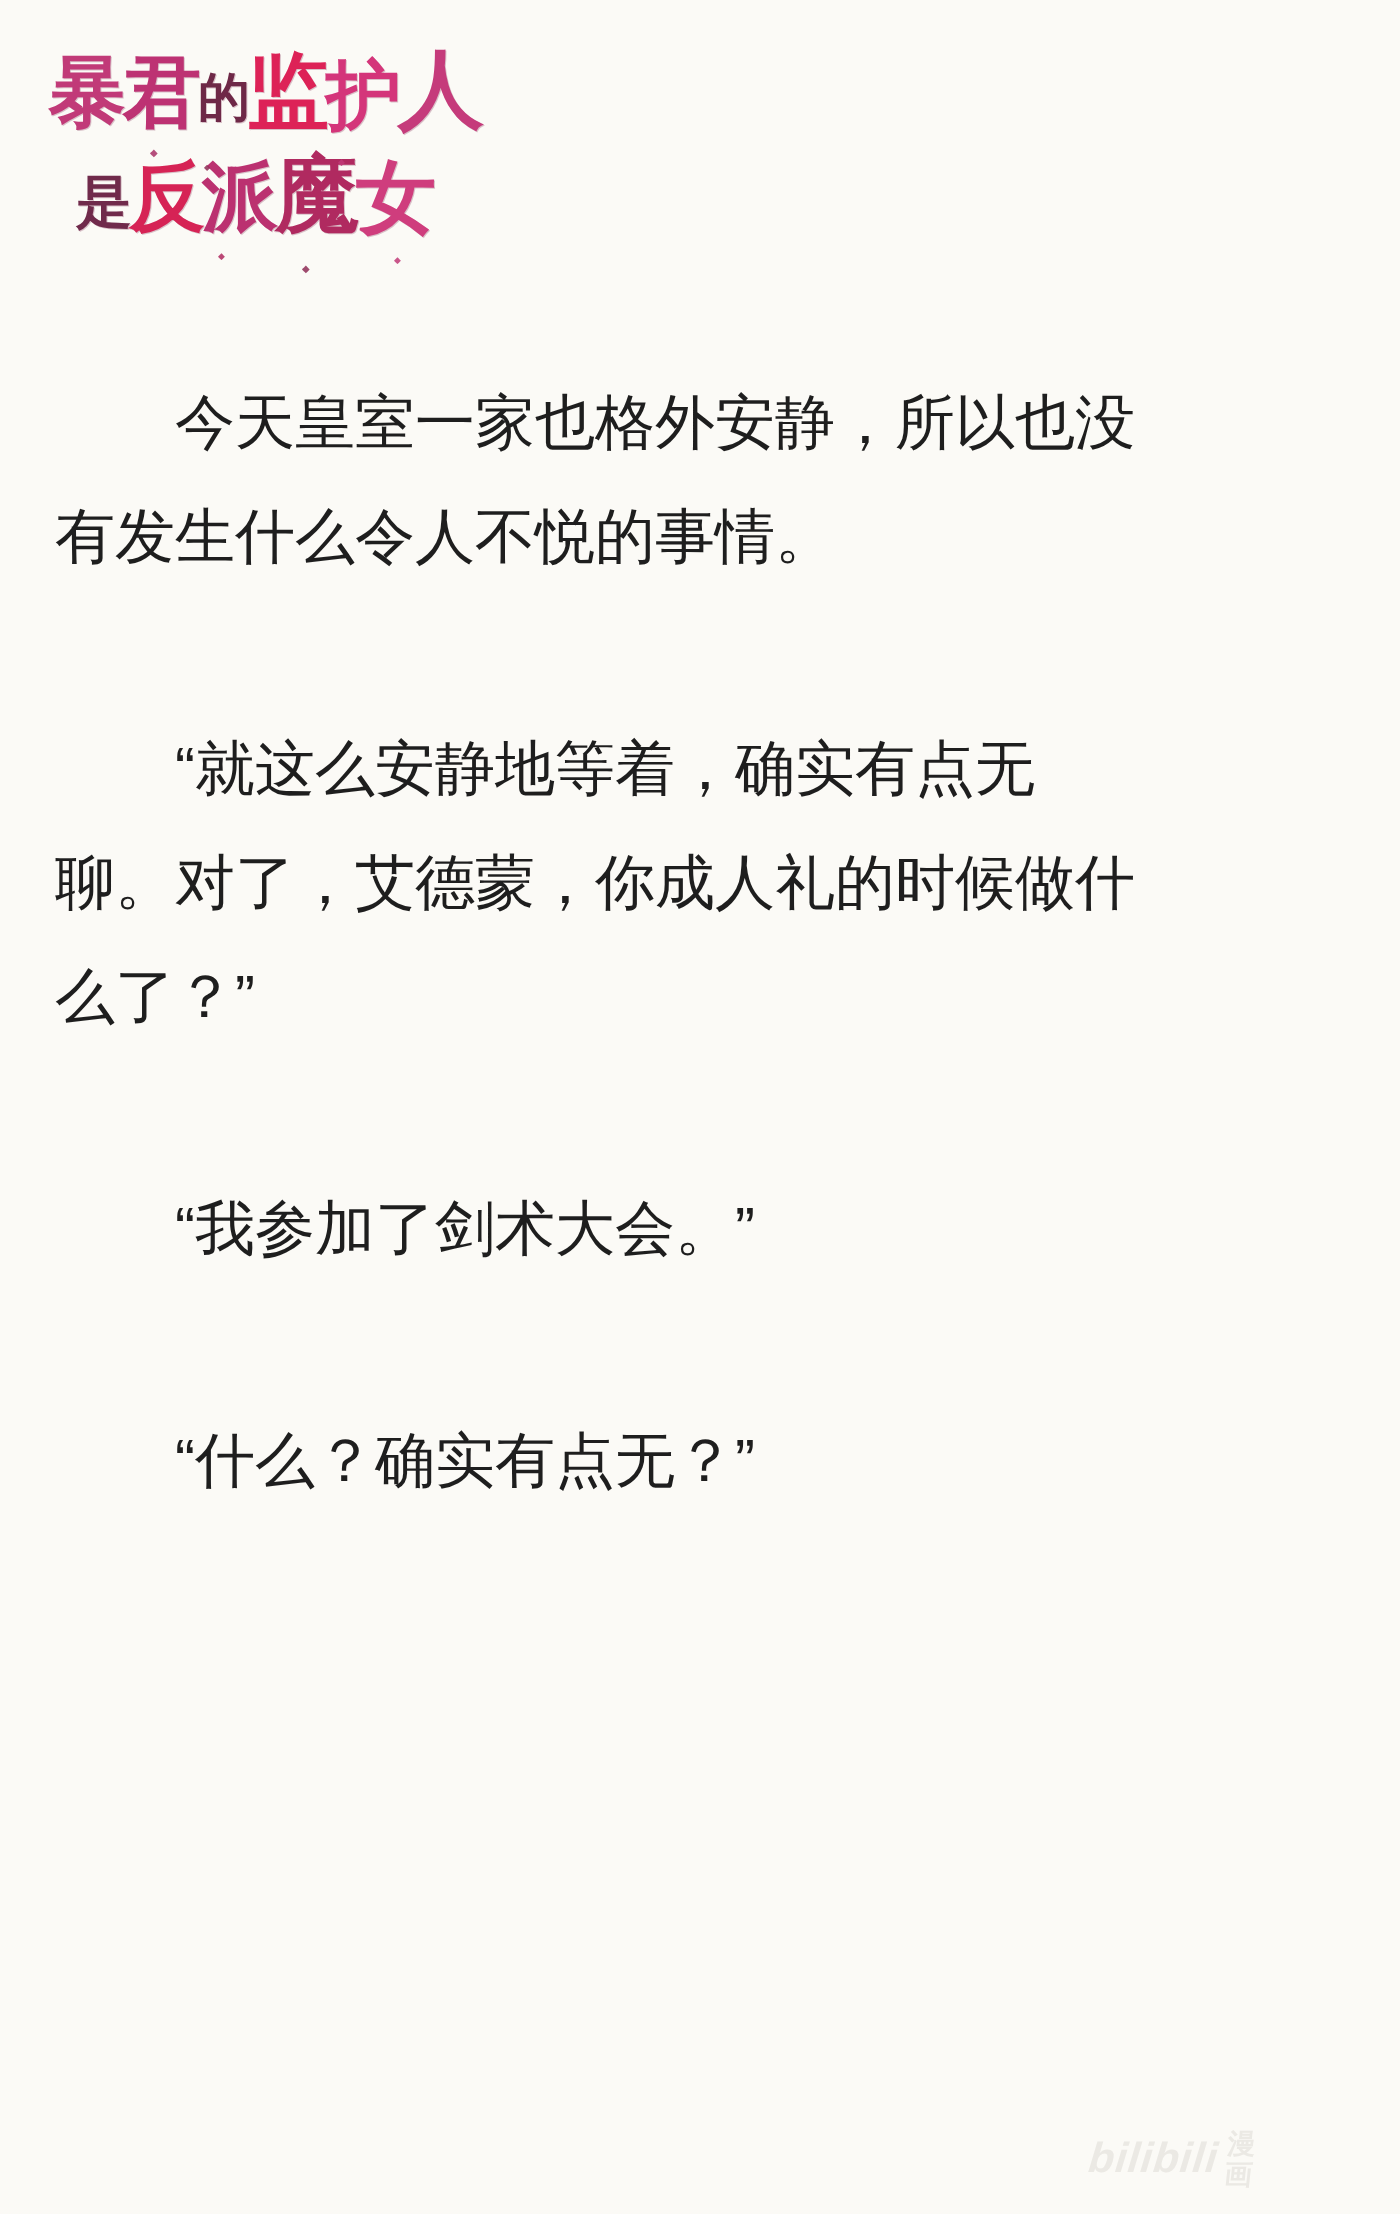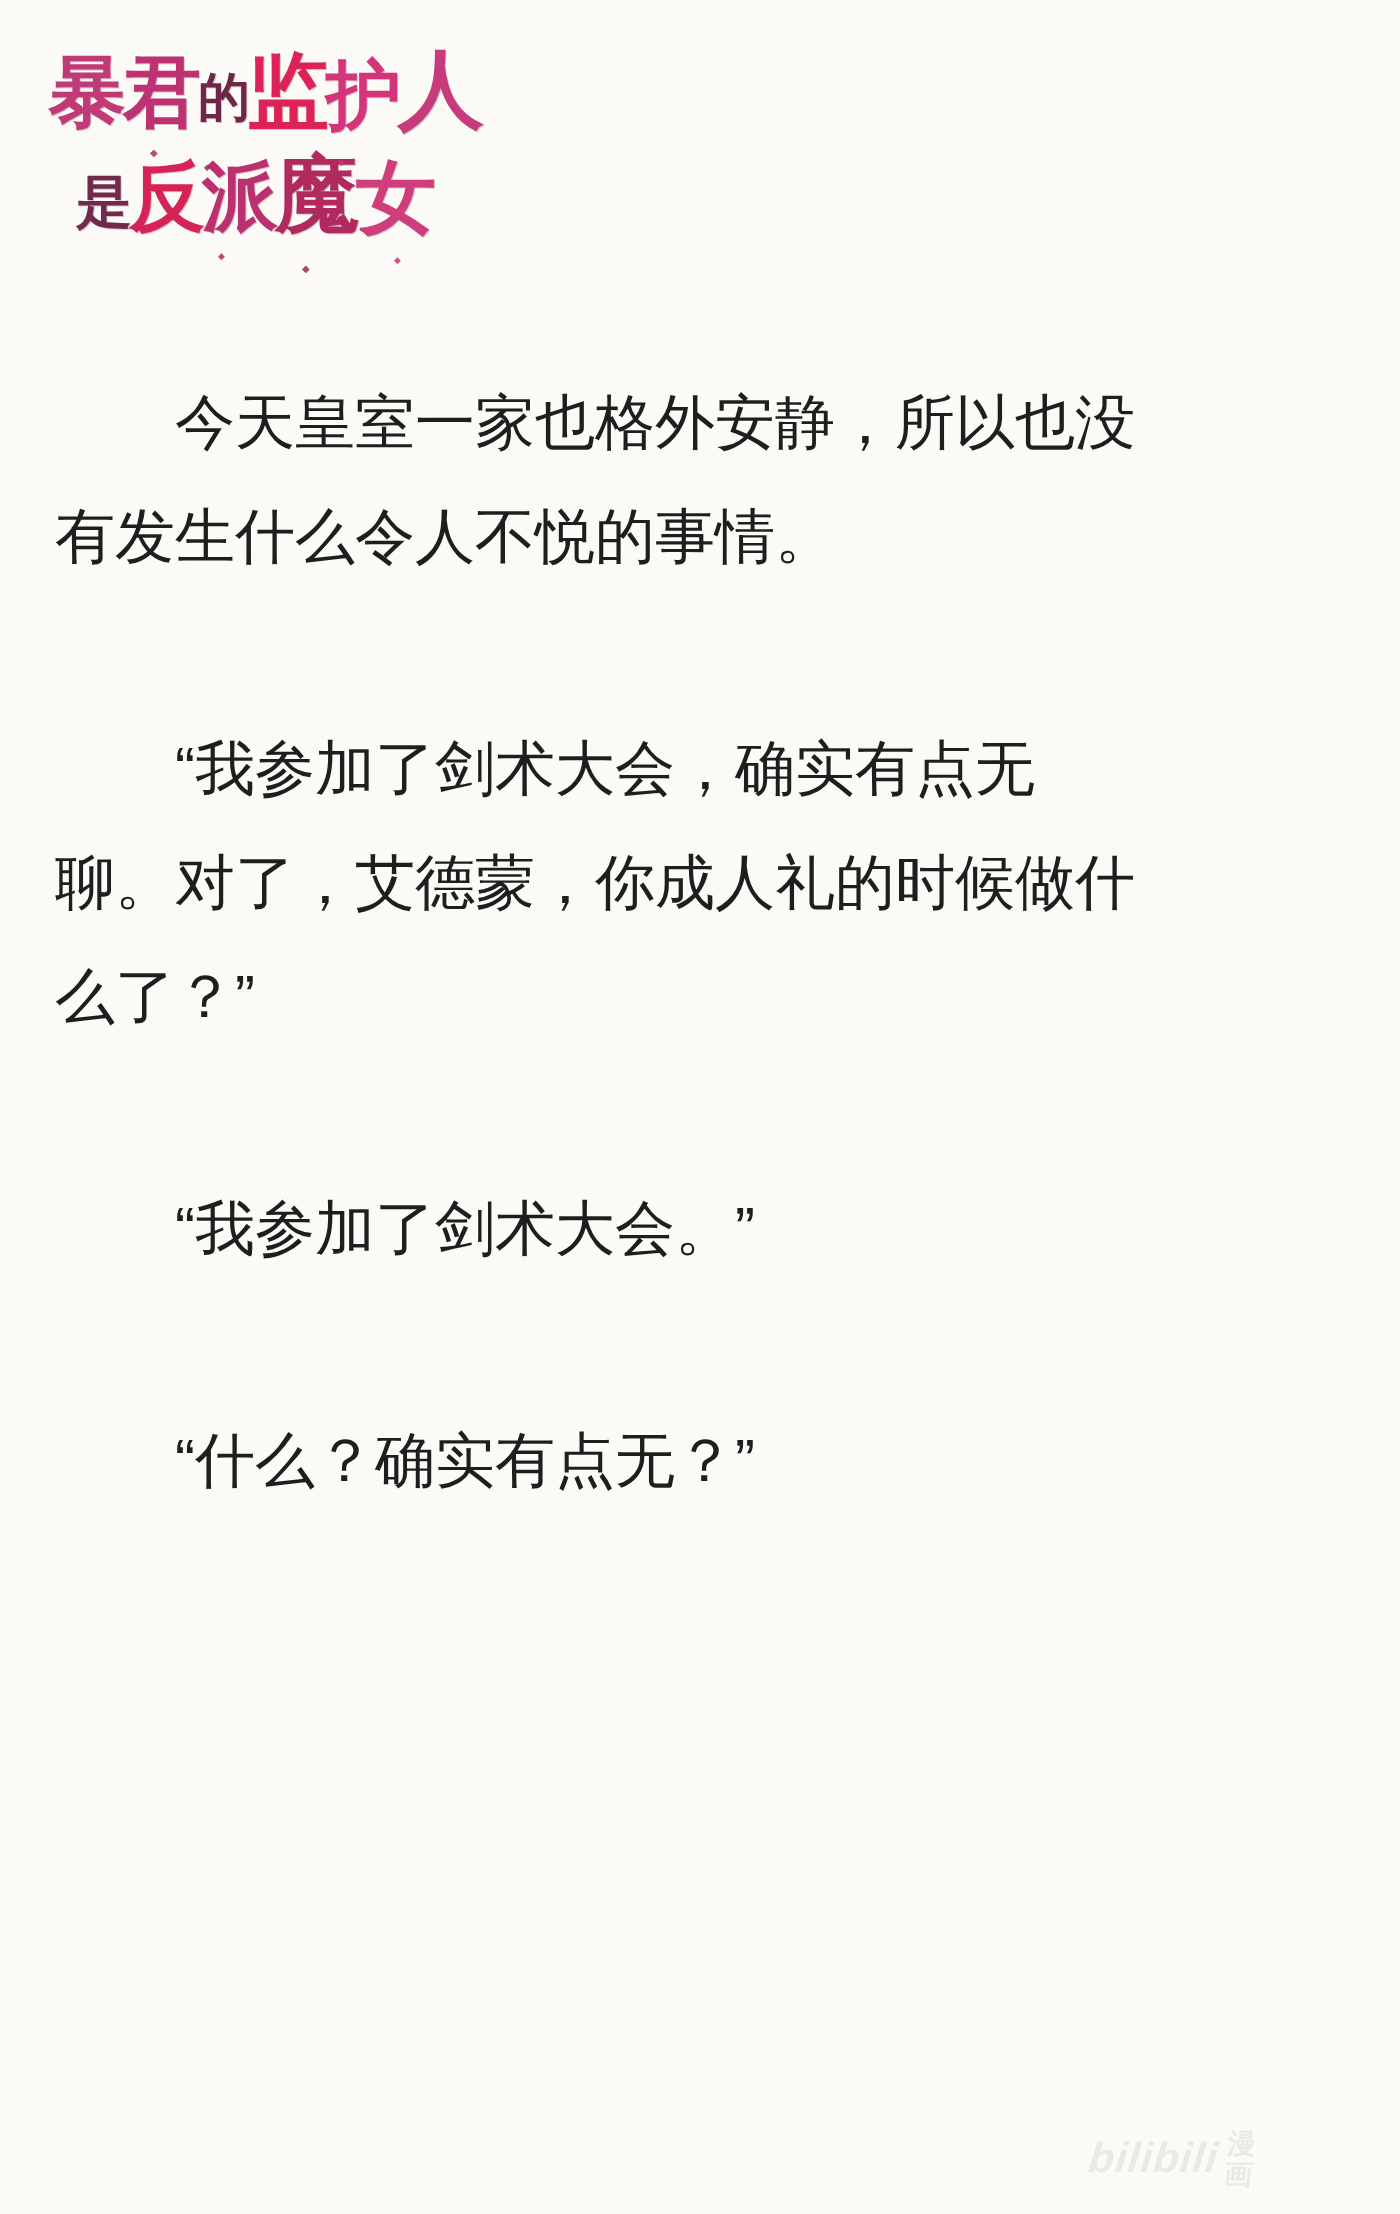--- a/index.html
+++ b/index.html
@@ -102,21 +102,21 @@
       <span class="logo-ornament" style="left: 156px; top: 126px; font-size: 8px; color: rgb(142, 44, 86);">◆</span>
       <span class="logo-ornament" style="left: 290px; top: 120px; font-size: 9px; color: rgb(193, 58, 120);">◆</span>
       <span class="logo-ornament" style="left: 170px; top: 214px; font-size: 9px; color: rgb(176, 42, 96);">◆</span>
       <span class="logo-ornament" style="left: 254px; top: 226px; font-size: 10px; color: rgb(142, 44, 86);">◆</span>
       <span class="logo-ornament" style="left: 346px; top: 218px; font-size: 9px; color: rgb(193, 58, 120);">◆</span>
     </div>
 
   <main class="content" style="color: rgb(30, 30, 30);">
     <p class="para">今天皇室一家也格外安静，所以也没
 有发生什么令人不悦的事情。</p>
-    <p class="para">“我参加了剑术大会，确实有点无
+    <p class="para">“就这么安静地等着，确实有点无
 聊。对了，艾德蒙，你成人礼的时候做什
 么了？”</p>
     <p class="para">“我参加了剑术大会。”</p>
     <p class="para">“什么？确实有点无？”</p>
   </main>
 
   <div class="watermark" style="color: rgb(235, 233, 228);">
     <span class="wm-brand">bilibili</span>
     <span class="wm-label">漫画</span>
   </div>

